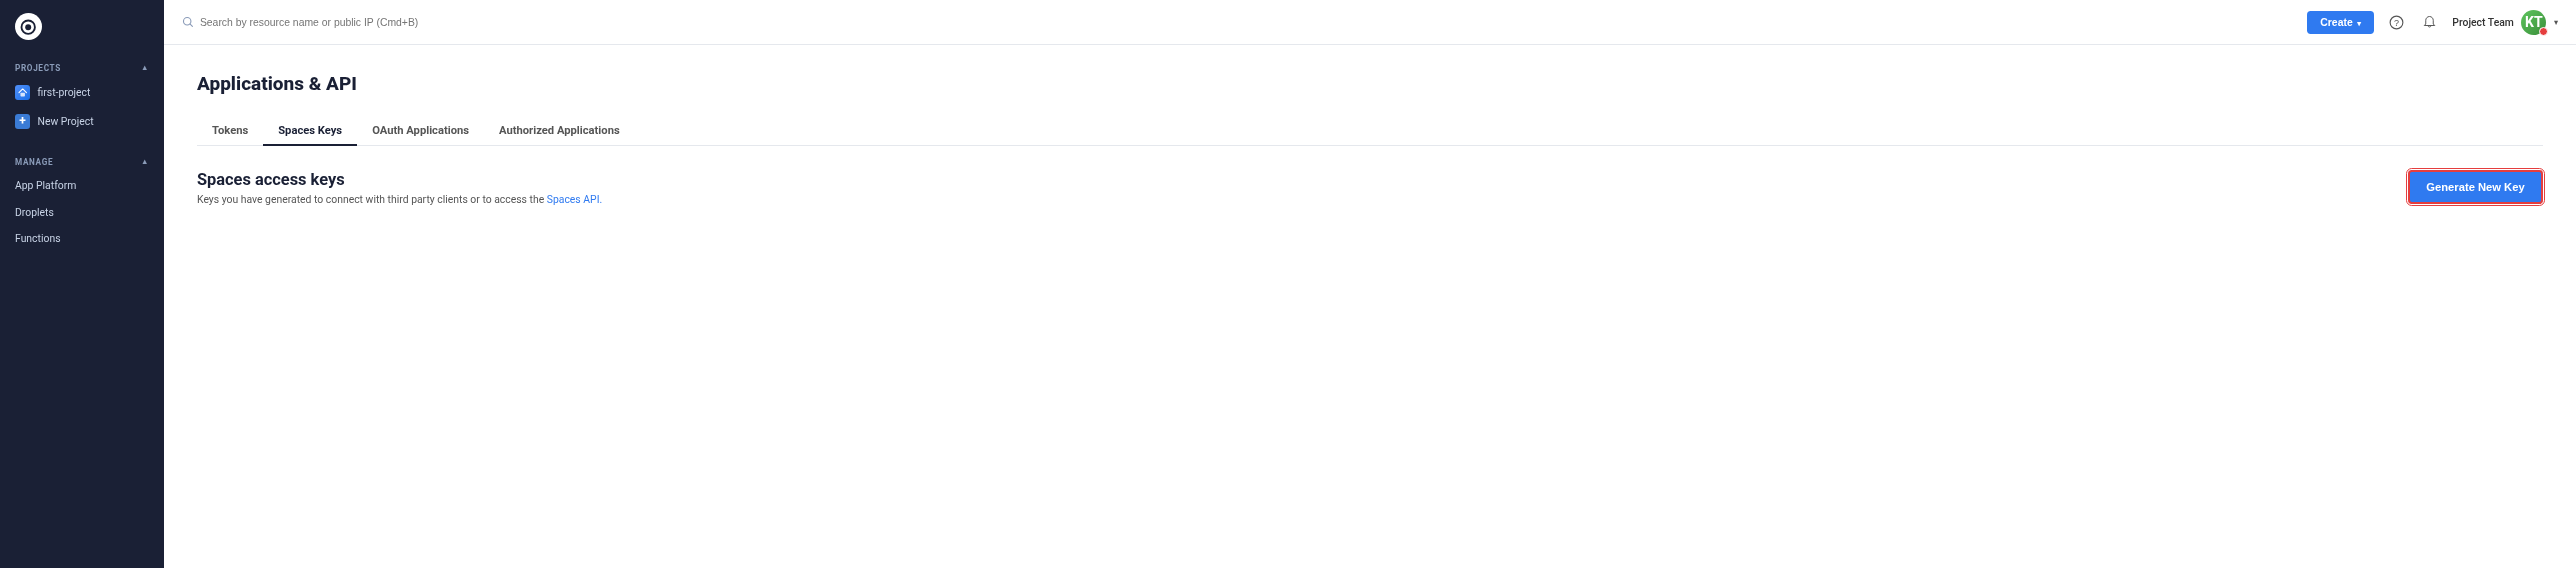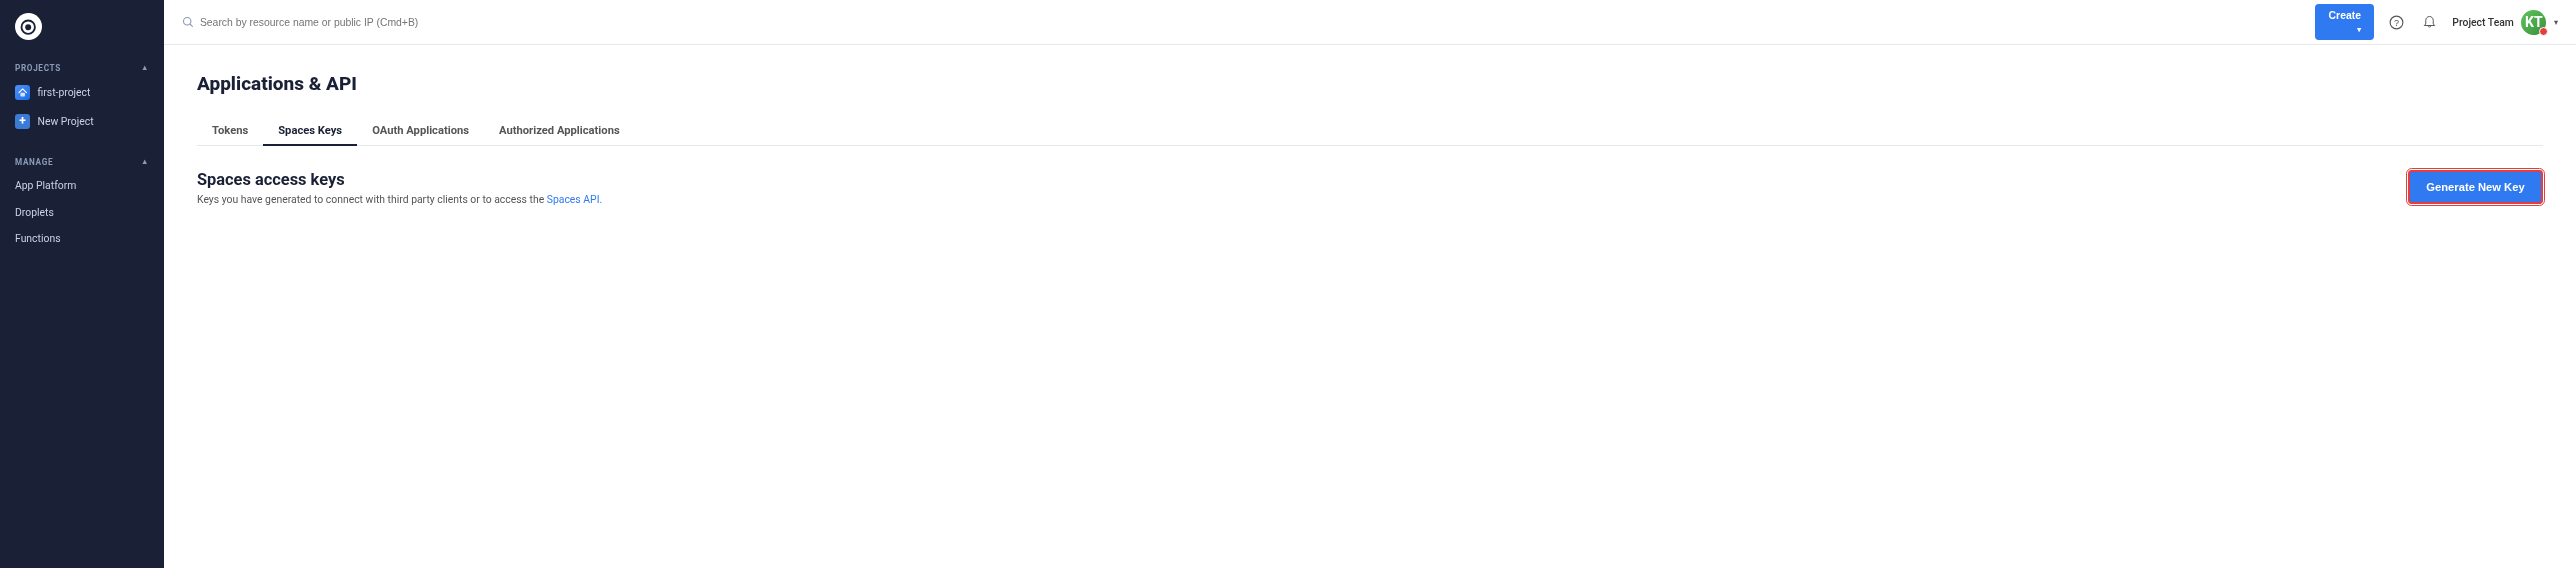--- a/index.html
+++ b/index.html
@@ -134,21 +134,20 @@
       color: #fff;
       border: none;
       border-radius: 3.7px;
       padding: 6px 13.4px;
       font-size: 10.4px;
       font-weight: 600;
       cursor: pointer;
       display: flex;
       align-items: flex-end;
       gap: 4.5px;
-      flex-direction: column;
     }
 
     .btn-create .chevron-down {
       font-size: 7.5px;
     }
 
     .icon-btn {
       background: none;
       border: none;
       cursor: pointer;

